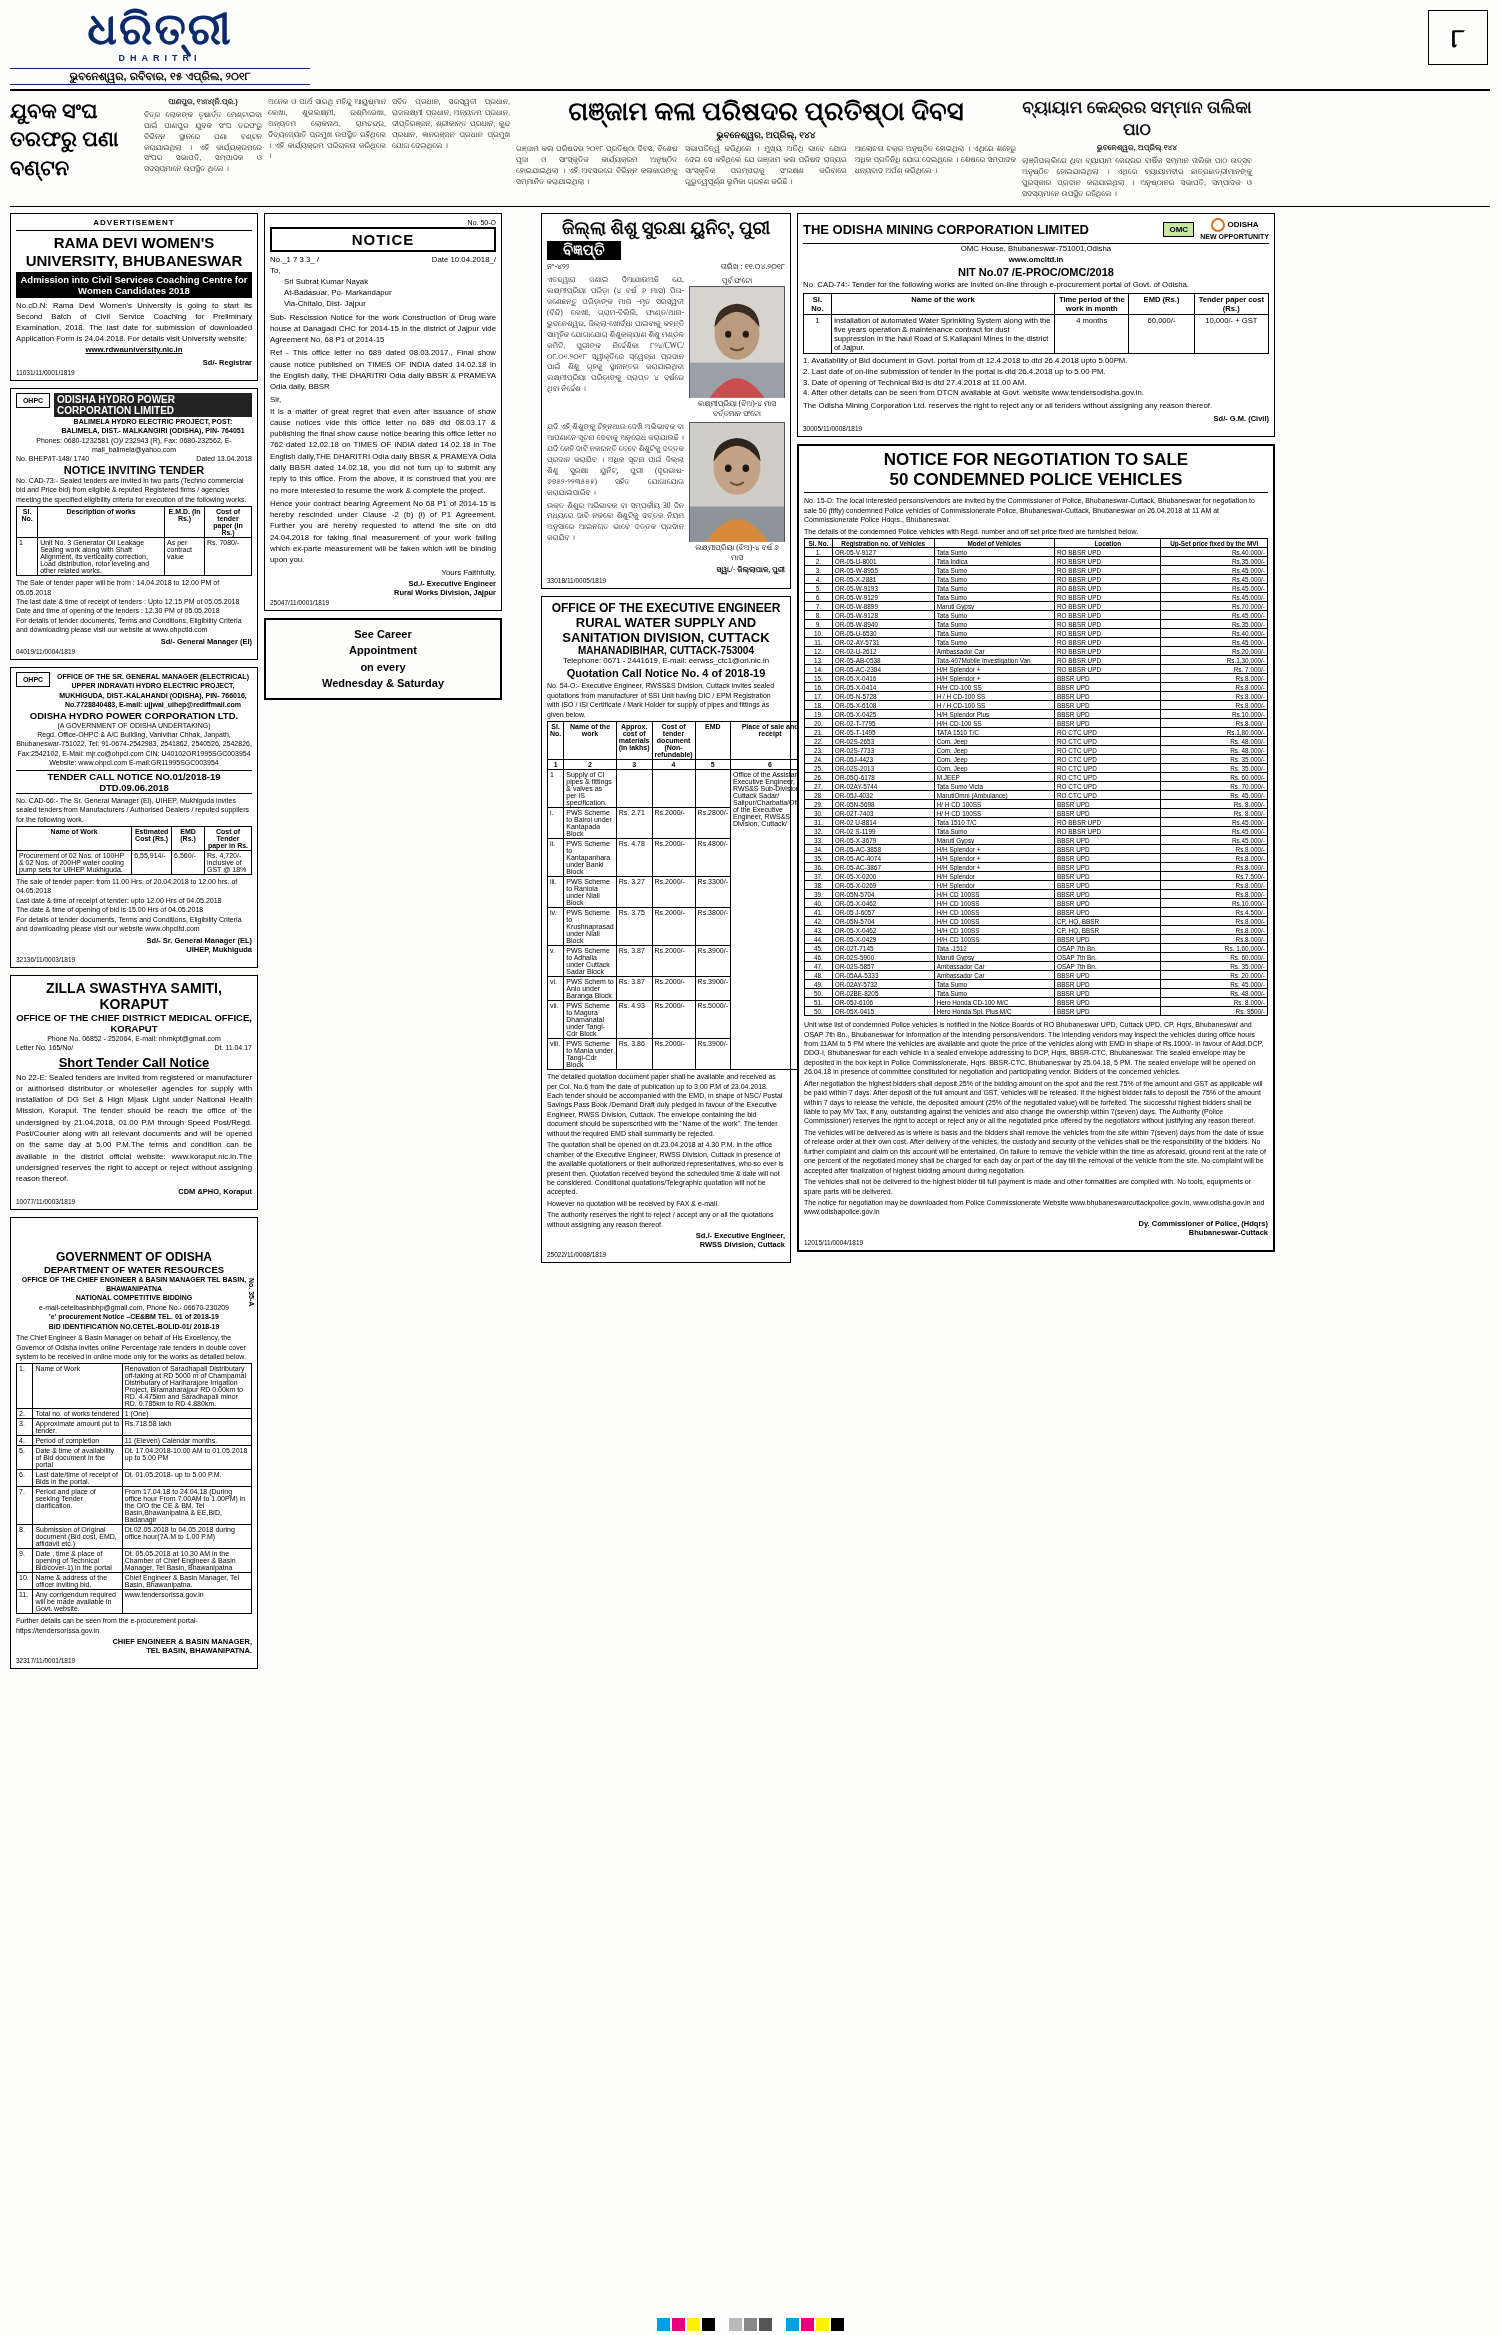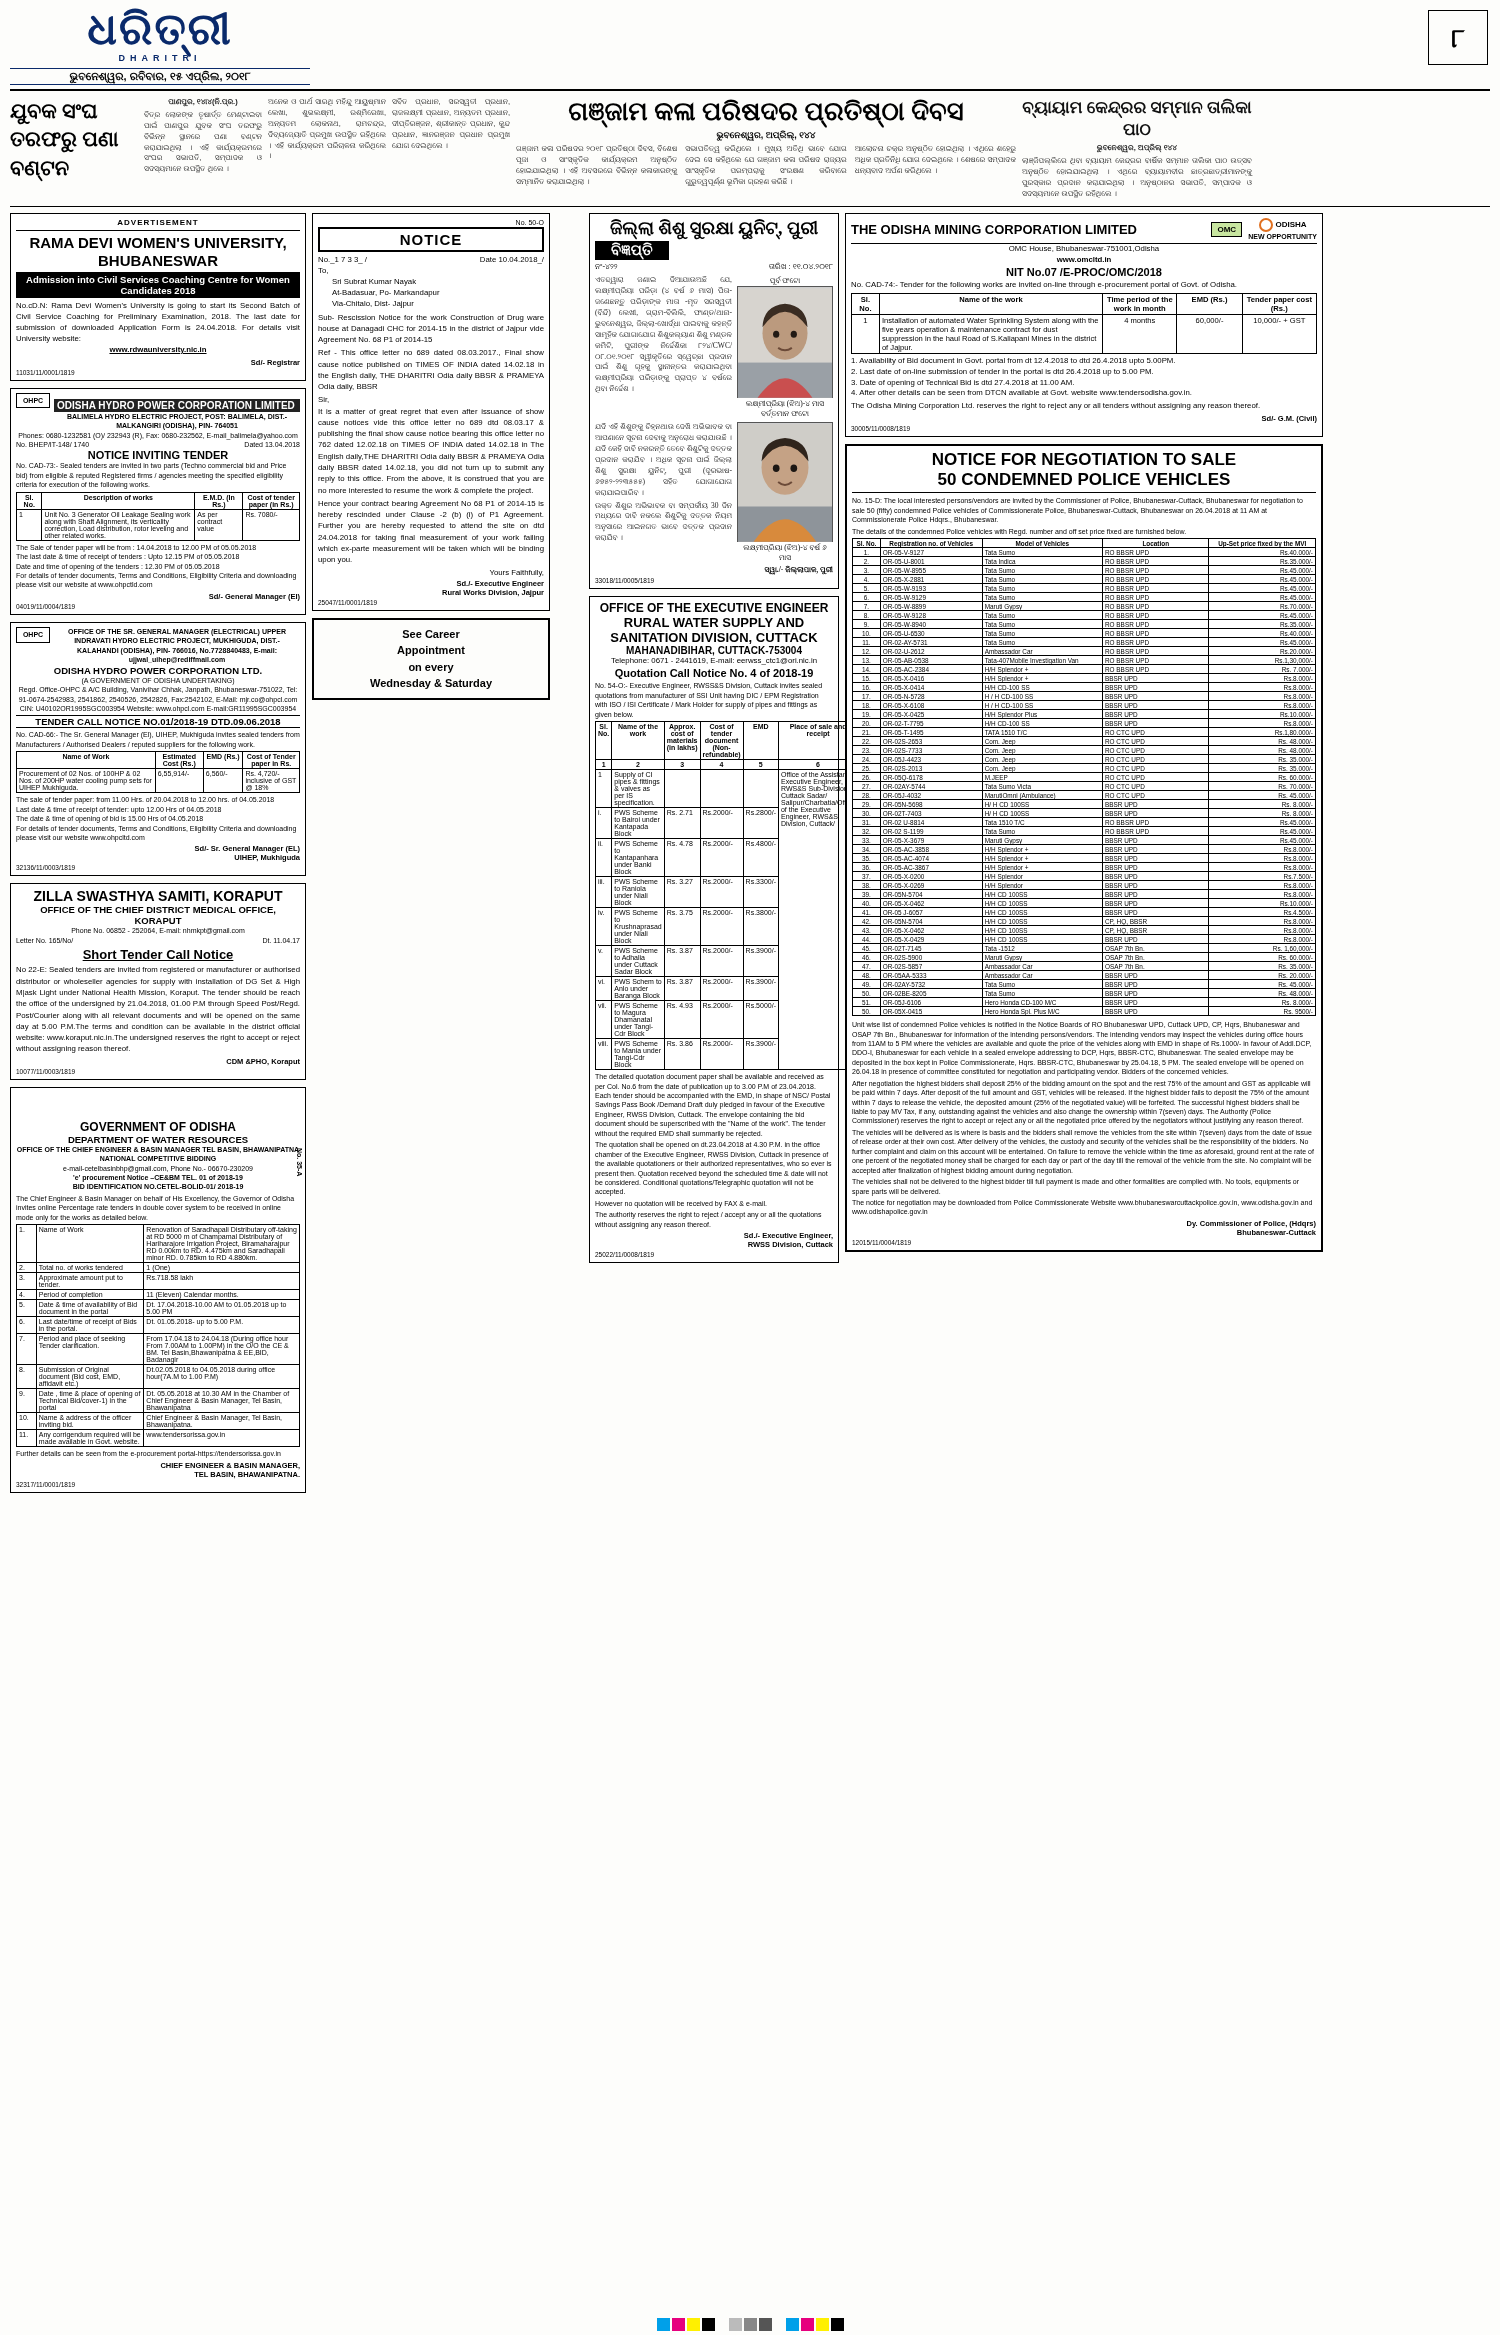--- a/index.html
+++ b/index.html
@@ -41,21 +41,21 @@
   .col-narrow { width:128px; }
   .headline-lg { font-size:21px; line-height:1.35; font-weight:bold; font-family:"Liberation Serif",serif;}
   .tiny { font-size:7.5px; line-height:1.45; text-align:justify; color:#222; }
   .tiny-c { font-size:7.5px; line-height:1.45; text-align:center; color:#222;}
   .center-title { font-size:26px; font-weight:bold; text-align:center; font-family:"Liberation Serif",serif;}
   .sub-center { text-align:center; font-size:9px; font-weight:bold; margin-top:3px;}
 
   
   .grid { display:flex; gap:6px; margin-top:6px; }
   .col { display:flex; flex-direction:column; gap:7px; }
-  .c1 { width:296px; }
+  .c1 { width:248px; }
   .c2 { width:238px; }
   .c3 { width:250px;margin-left:33px; }
 
   .box { border:1px solid #000; padding:4px 5px; background:#fff; }
   .box.thick { border:2px solid #000; }
   .ttl-c { text-align:center; font-weight:bold; }
   .u { text-decoration:underline; }
   .mini { font-size:7px; line-height:1.35; }
   .small { font-size:7.8px; line-height:1.4; }
   .smallj { font-size:7.8px; line-height:1.45; text-align:justify; }
@@ -161,21 +161,21 @@
         <div class="smallj mt2">No.cD.N: Rama Devi Women's University is going to start its Second Batch of Civil Service Coaching for Preliminary Examination, 2018. The last date for submission of downloaded Application Form is 24.04.2018. For details visit University website:</div>
         <div class="small bold u center">www.rdwauniversity.nic.in</div>
         <div class="sd mt2">Sd/- Registrar</div>
         <div class="ref">11031/11/0001/1819</div>
       </div>
 
       <div class="box">
         <div class="flexrow">
           <div class="hydro-logo">OHPC</div>
           <div style="flex:1">
-            <div class="bold" style="font-size:10px; background:#222; color:#fff; padding:1px 3px;margin-top:6px;">ODISHA HYDRO POWER CORPORATION LIMITED</div>
+            <div class="bold" style="font-size:10px; background:#222; color:#fff; padding:1px 3px;">ODISHA HYDRO POWER CORPORATION LIMITED</div>
             <div class="mini center bold">BALIMELA HYDRO ELECTRIC PROJECT, POST: BALIMELA, DIST.- MALKANGIRI (ODISHA), PIN- 764051</div>
           </div>
         </div>
         <div class="mini center">Phones: 0680-1232581 (O)/ 232943 (R), Fax: 0680-232562, E-mail_balimela@yahoo.com</div>
         <div style="display:flex; justify-content:space-between;" class="mini">
           <span>No. BHEP/IT-148/ 1740</span>
           <span>Dated 13.04.2018</span>
         </div>
         <div class="ttl-c" style="font-size:11px;">NOTICE INVITING TENDER</div>
         <div class="mini">No. CAD-73:- Sealed tenders are invited in two parts (Techno commercial bid and Price bid) from eligible &amp; reputed Registered firms / agencies meeting the specified eligibility criteria for execution of the following works.</div>

